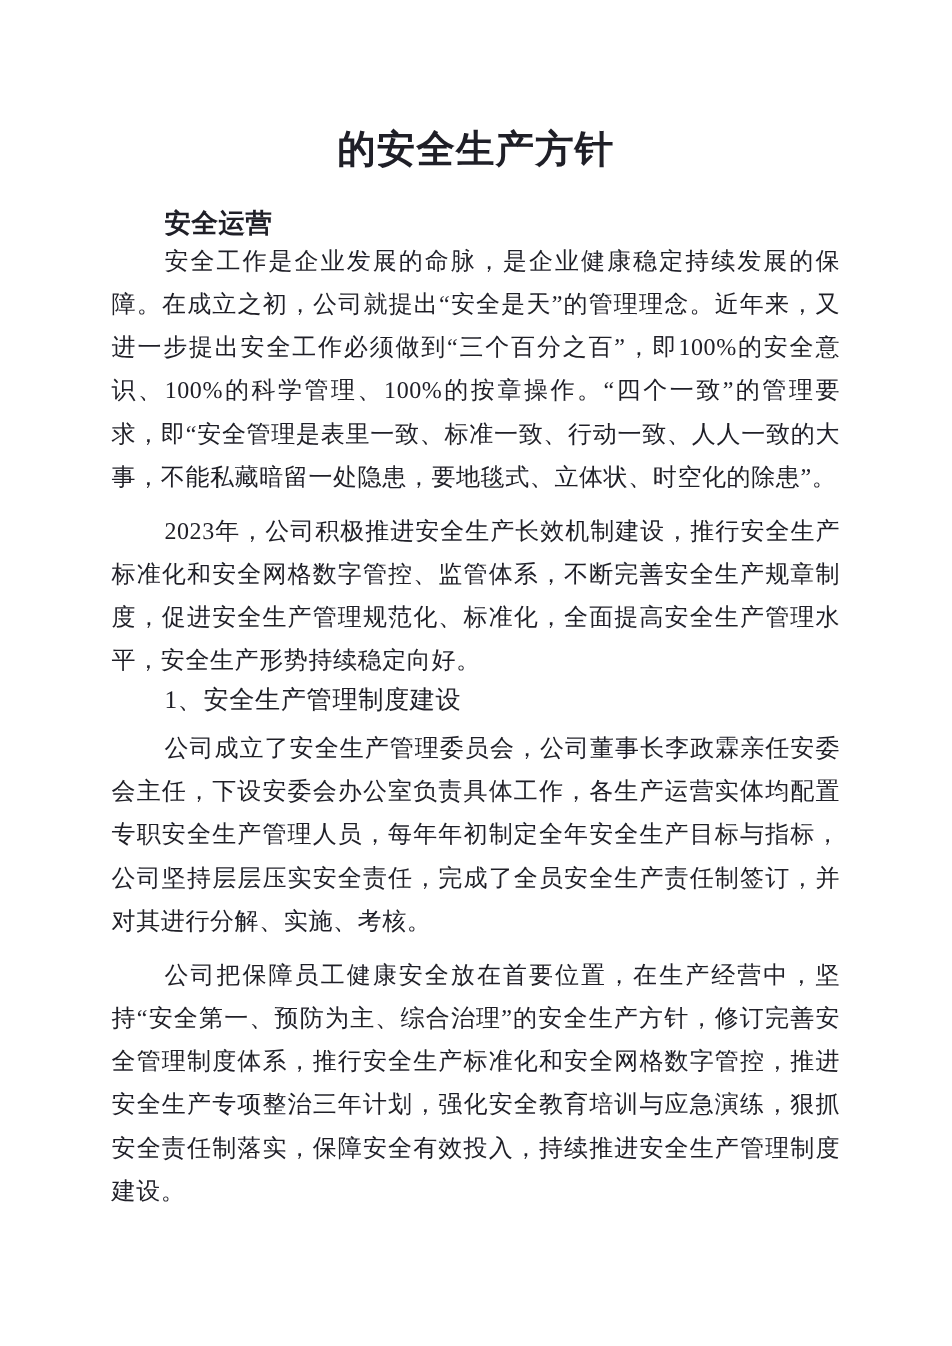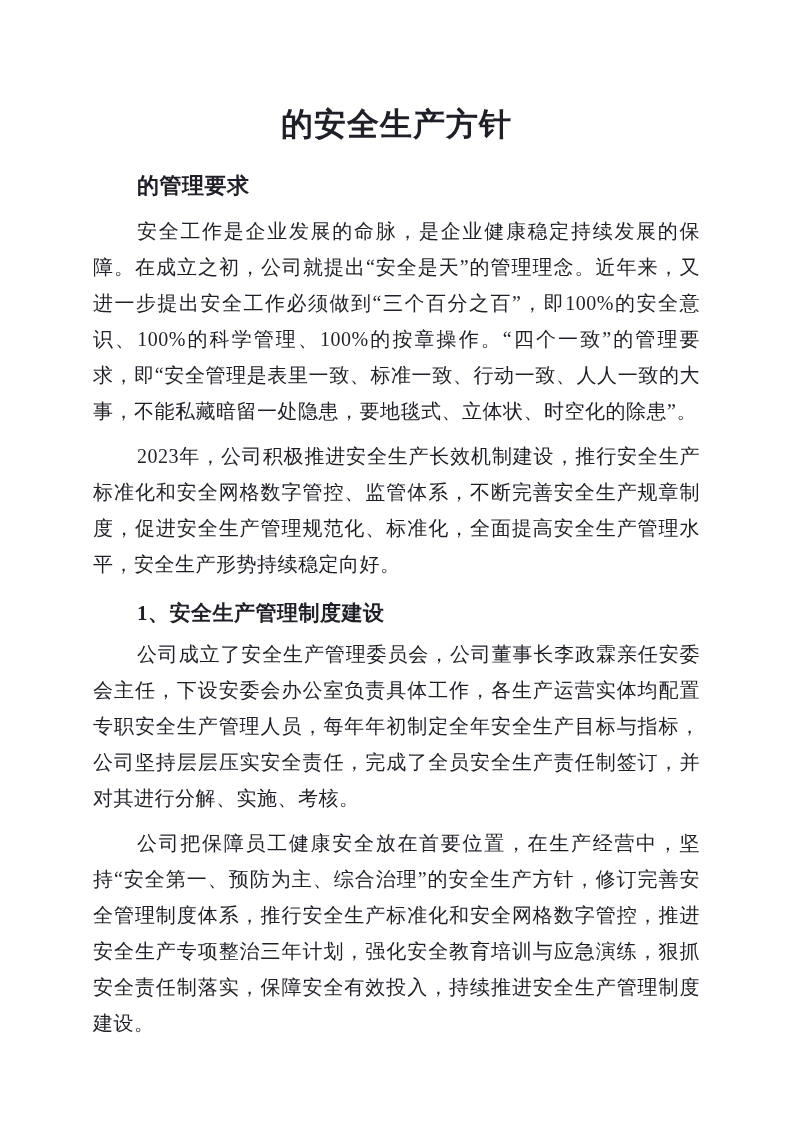--- a/index.html
+++ b/index.html
@@ -35,40 +35,40 @@
     font-weight: 700;
     letter-spacing: 0.5px;
   }
   .doc-para {
     font-size: 20px;
     line-height: 36px;
     letter-spacing: 0.5px;
     text-align: justify;
     text-indent: 44px;
   }
-  .doc-para.p1 { margin-top: 13px; }
+  .doc-para.p1 { }
   .doc-para.p2 { margin-top: 9px; }
   .doc-subheading {
-    margin-top: 17px;
+    margin-top: 0;
     padding-left: 44px;
     font-size: 21px;
     line-height: 28px;
-    font-weight: 700;
+    font-weight: 400;
     letter-spacing: 0.5px;
   }
   .doc-para.p3, .doc-para.p4 { margin-top: 9px; }
 </style>
 </head>
 <body>
 
 <div class="doc-page">
 
   <h1 class="doc-title">的安全生产方针</h1>
 
-  <h2 class="doc-heading">的管理要求</h2>
+  <h2 class="doc-heading">安全运营</h2>
 
   <p class="doc-para p1">安全工作是企业发展的命脉，是企业健康稳定持续发展的保障。在成立之初，公司就提出“安全是天”的管理理念。近年来，又进一步提出安全工作必须做到“三个百分之百”，即100%的安全意识、100%的科学管理、100%的按章操作。“四个一致”的管理要求，即“安全管理是表里一致、标准一致、行动一致、人人一致的大事，不能私藏暗留一处隐患，要地毯式、立体状、时空化的除患”。</p>
 
   <p class="doc-para p2">2023年，公司积极推进安全生产长效机制建设，推行安全生产标准化和安全网格数字管控、监管体系，不断完善安全生产规章制度，促进安全生产管理规范化、标准化，全面提高安全生产管理水平，安全生产形势持续稳定向好。</p>
 
   <h3 class="doc-subheading">1、安全生产管理制度建设</h3>
 
   <p class="doc-para p4">公司成立了安全生产管理委员会，公司董事长李政霖亲任安委会主任，下设安委会办公室负责具体工作，各生产运营实体均配置专职安全生产管理人员，每年年初制定全年安全生产目标与指标，公司坚持层层压实安全责任，完成了全员安全生产责任制签订，并对其进行分解、实施、考核。</p>
 
   <p class="doc-para p3">公司把保障员工健康安全放在首要位置，在生产经营中，坚持“安全第一、预防为主、综合治理”的安全生产方针，修订完善安全管理制度体系，推行安全生产标准化和安全网格数字管控，推进安全生产专项整治三年计划，强化安全教育培训与应急演练，狠抓安全责任制落实，保障安全有效投入，持续推进安全生产管理制度建设。</p>

